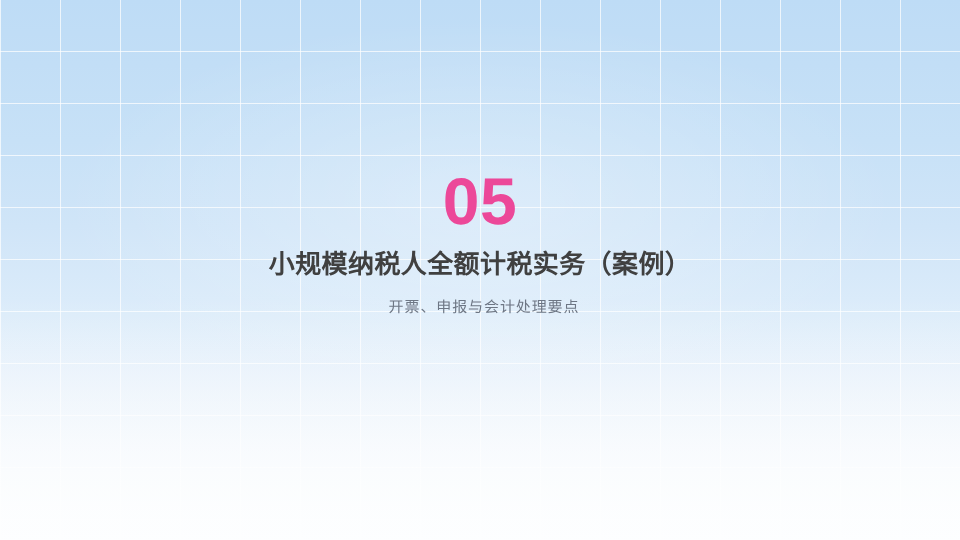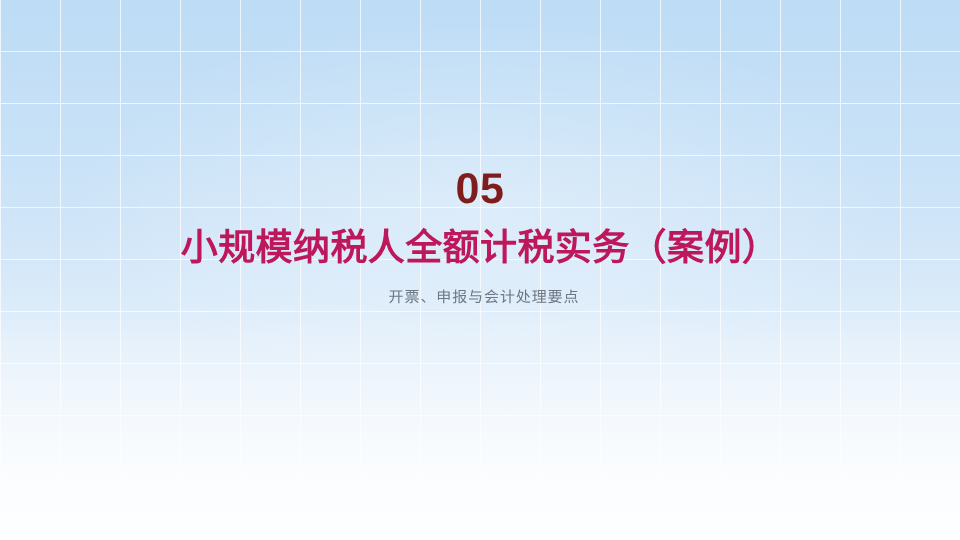--- a/index.html
+++ b/index.html
@@ -81,37 +81,37 @@
     left: 0;
     right: 0;
     top: 168px;
     display: flex;
     flex-direction: column;
     align-items: center;
     text-align: center;
   }
 
   .section-number {
-    font-size: 43px;
+    font-size: 66px;
     font-weight: 700;
     line-height: 1;
     letter-spacing: 0.5px;
-    color: #7f1d1d;
+    color: #ec4899;
     margin: 0;
     padding: 0;
     text-rendering: geometricPrecision;
   }
 
   .section-title {
     margin: 14px 0 0 0;
-    font-size: 37px;
+    font-size: 26px;
     font-weight: 700;
     line-height: 1.25;
     letter-spacing: 0.4px;
-    color: #be185d;
+    color: #404040;
     white-space: nowrap;
   }
 
   .section-subtitle {
     margin: 15px 0 0 8px;
     font-size: 15px;
     font-weight: 400;
     line-height: 1.4;
     letter-spacing: 0.9px;
     color: #6d7684;

